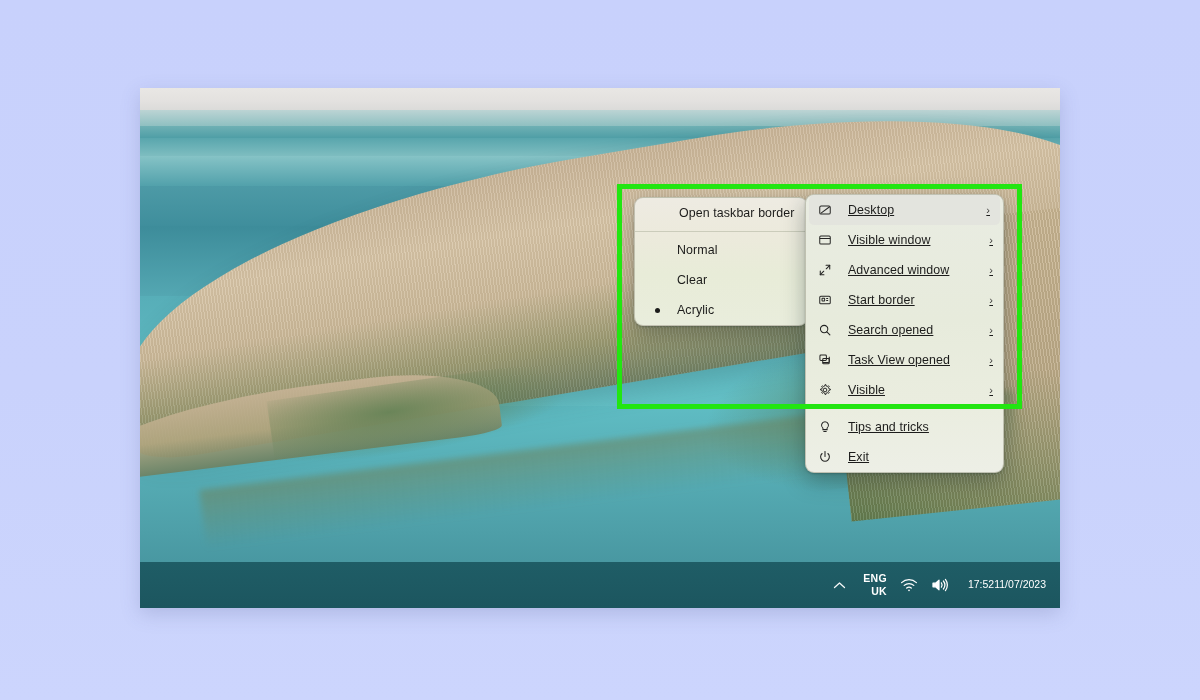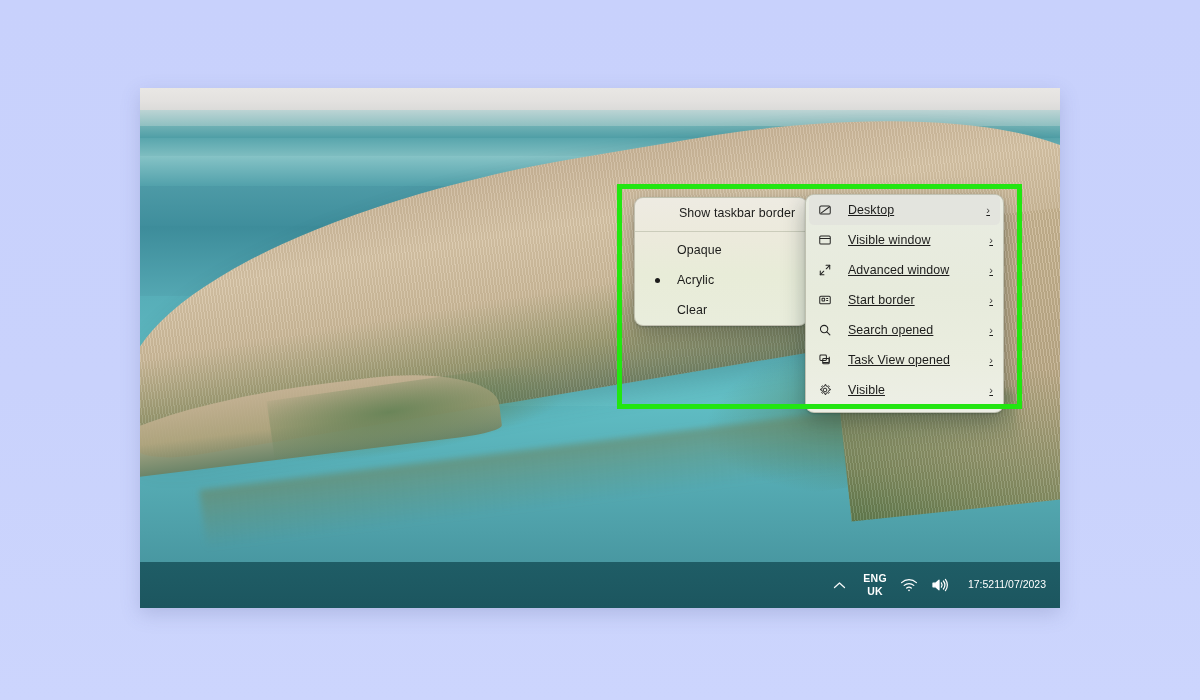--- a/index.html
+++ b/index.html
@@ -130,21 +130,21 @@
     display:flex;
     align-items:center;
     justify-content:flex-end;
     padding-right:14px;
     box-sizing:border-box;
   }
   #tray { display:flex; align-items:center; gap:13px; }
   .tray-item { display:flex; align-items:center; justify-content:center; color:#ffffff; }
   .tray-chevron { font-size:13px; line-height:1; padding:4px 4px; opacity:.95; }
   .tray-lang {
-    display:flex; flex-direction:column; align-items:center; justify-content:center;
+    display:flex; flex-direction:column; align-items:flex-end; justify-content:center;
     font-size:10.5px; font-weight:bold; line-height:1.25; color:#fff; letter-spacing:.3px;
   }
   .tray-clock {
     display:flex; flex-direction:row; align-items:flex-end; justify-content:center;
     font-size:10.5px; line-height:1.45; color:#fff; margin-left:6px;
   }
   .tray-svg { display:block; }
 
   
   .menu {
@@ -287,42 +287,42 @@
           <span>11/07/2023</span>
         </div>
 
       </div>
     </div>
   </div>
 
   <div id="menu-left" class="menu">
 
     <div class="menu-item mi-indent">
-      <span class="mi-label">Show taskbar border</span>
+      <span class="mi-label">Open taskbar border</span>
     </div>
 
 
     <div class="menu-sep"></div>
 
-
     <div class="menu-item">
       <span class="mi-radio"></span>
-      <span class="mi-label">Opaque</span>
+      <span class="mi-label">Normal</span>
+    </div>
+
+
+    <div class="menu-item">
+      <span class="mi-radio"></span>
+      <span class="mi-label">Clear</span>
     </div>
 
     <div class="menu-item">
       <span class="mi-radio">
           <i></i>
         </span>
       <span class="mi-label">Acrylic</span>
-    </div>
-
-    <div class="menu-item">
-      <span class="mi-radio"></span>
-      <span class="mi-label">Clear</span>
     </div>
 
   </div>
 
   <div id="menu-right" class="menu">
 
     <div class="menu-item highlight">
       <span class="mi-icon">
         <svg width="14" height="14" viewBox="0 0 16 16" fill="none" stroke="#242423" stroke-width="1.15">
           <rect x="2" y="3.4" width="12" height="9.2" rx="1.6"></rect>
@@ -399,19 +399,37 @@
           <path d="M8 1.9 L9 1.9 L9.35 3.5 A4.9 4.9 0 0 1 10.6 4.1 L12 3.2 L12.8 4 L11.9 5.4 A4.9 4.9 0 0 1 12.5 6.65 L14.1 7 V8 L12.5 8.35 A4.9 4.9 0 0 1 11.9 9.6 L12.8 11 L12 11.8 L10.6 10.9 A4.9 4.9 0 0 1 9.35 11.5 L9 13.1 H8 L7.65 11.5 A4.9 4.9 0 0 1 6.4 10.9 L5 11.8 L4.2 11 L5.1 9.6 A4.9 4.9 0 0 1 4.5 8.35 L2.9 8 V7 L4.5 6.65 A4.9 4.9 0 0 1 5.1 5.4 L4.2 4 L5 3.2 L6.4 4.1 A4.9 4.9 0 0 1 7.65 3.5 Z"></path>
         </svg>
       </span>
       <span class="mi-label">Visible</span>
       <span class="mi-chev">›</span>
     </div>
 
 
     <div class="menu-sep"></div>
 
-
+    <div class="menu-item">
+      <span class="mi-icon">
+        <svg width="14" height="14" viewBox="0 0 16 16" fill="none" stroke="#242423" stroke-width="1.15" stroke-linecap="round">
+          <path d="M8 2.1 A4 4 0 0 0 5.6 9.3 V11 H10.4 V9.3 A4 4 0 0 0 8 2.1 Z"></path>
+          <path d="M6.6 13.1 H9.4"></path>
+        </svg>
+      </span>
+      <span class="mi-label">Tips and tricks</span>
+    </div>
+
+    <div class="menu-item">
+      <span class="mi-icon">
+        <svg width="14" height="14" viewBox="0 0 16 16" fill="none" stroke="#242423" stroke-width="1.2" stroke-linecap="round">
+          <path d="M4.7 4 A5 5 0 1 0 11.3 4"></path>
+          <path d="M8 1.8 V7.4"></path>
+        </svg>
+      </span>
+      <span class="mi-label">Exit</span>
+    </div>
 
   </div>
 
   <div id="green-box"></div>
 
 </div>
 
 </body></html>

